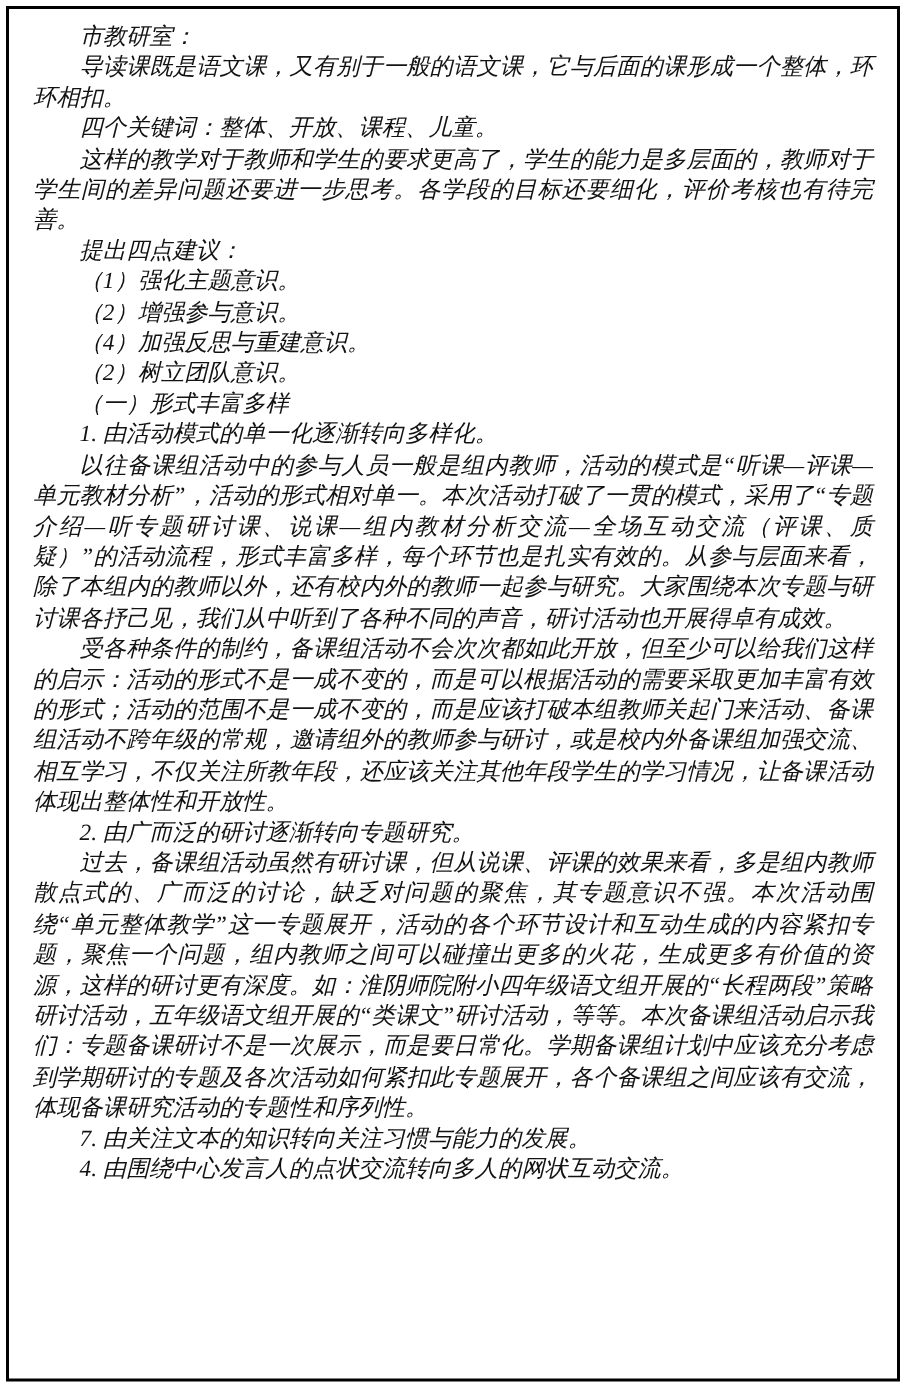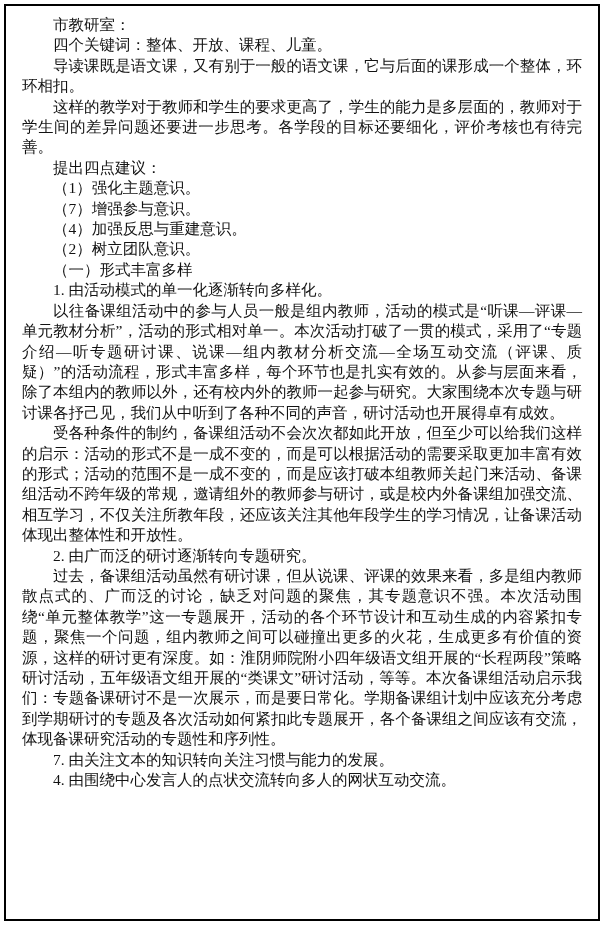--- a/index.html
+++ b/index.html
@@ -16,20 +16,21 @@
   .page {
     position: absolute;
     left: 4px;
     top: 4px;
     right: 4px;
     bottom: 4px;
     border: 2px solid #000000;
     background: #ffffff;
     box-sizing: border-box;
     overflow: hidden;
+    font-style: italic;
   }
   .content {
     padding: 9px 16px 8px 16px;
     color: #121212;
     font-size: 15.5px;
     line-height: 20.4px;
     text-align: justify;
     text-justify: inter-character;
   }
   .para {
@@ -38,26 +39,26 @@
     word-break: break-all;
     overflow-wrap: break-word;
   }
 </style>
 </head>
 <body>
 
 <div class="page">
   <div class="content">
       <p class="para">市教研室：</p>
+      <p class="para">导读课既是语文课，又有别于一般的语文课，它与后面的课形成一个整体，环环相扣。</p>
       <p class="para">四个关键词：整体、开放、课程、儿童。</p>
-      <p class="para">导读课既是语文课，又有别于一般的语文课，它与后面的课形成一个整体，环环相扣。</p>
       <p class="para">这样的教学对于教师和学生的要求更高了，学生的能力是多层面的，教师对于学生间的差异问题还要进一步思考。各学段的目标还要细化，评价考核也有待完善。</p>
       <p class="para">提出四点建议：</p>
       <p class="para">（1）强化主题意识。</p>
-      <p class="para">（7）增强参与意识。</p>
+      <p class="para">（2）增强参与意识。</p>
       <p class="para">（4）加强反思与重建意识。</p>
       <p class="para">（2）树立团队意识。</p>
       <p class="para">（一）形式丰富多样</p>
       <p class="para">1. 由活动模式的单一化逐渐转向多样化。</p>
       <p class="para">以往备课组活动中的参与人员一般是组内教师，活动的模式是“听课—评课—单元教材分析”，活动的形式相对单一。本次活动打破了一贯的模式，采用了“专题介绍—听专题研讨课、说课—组内教材分析交流—全场互动交流（评课、质疑）”的活动流程，形式丰富多样，每个环节也是扎实有效的。从参与层面来看，除了本组内的教师以外，还有校内外的教师一起参与研究。大家围绕本次专题与研讨课各抒己见，我们从中听到了各种不同的声音，研讨活动也开展得卓有成效。</p>
       <p class="para">受各种条件的制约，备课组活动不会次次都如此开放，但至少可以给我们这样的启示：活动的形式不是一成不变的，而是可以根据活动的需要采取更加丰富有效的形式；活动的范围不是一成不变的，而是应该打破本组教师关起门来活动、备课组活动不跨年级的常规，邀请组外的教师参与研讨，或是校内外备课组加强交流、相互学习，不仅关注所教年段，还应该关注其他年段学生的学习情况，让备课活动体现出整体性和开放性。</p>
       <p class="para">2. 由广而泛的研讨逐渐转向专题研究。</p>
       <p class="para">过去，备课组活动虽然有研讨课，但从说课、评课的效果来看，多是组内教师散点式的、广而泛的讨论，缺乏对问题的聚焦，其专题意识不强。本次活动围绕“单元整体教学”这一专题展开，活动的各个环节设计和互动生成的内容紧扣专题，聚焦一个问题，组内教师之间可以碰撞出更多的火花，生成更多有价值的资源，这样的研讨更有深度。如：淮阴师院附小四年级语文组开展的“长程两段”策略研讨活动，五年级语文组开展的“类课文”研讨活动，等等。本次备课组活动启示我们：专题备课研讨不是一次展示，而是要日常化。学期备课组计划中应该充分考虑到学期研讨的专题及各次活动如何紧扣此专题展开，各个备课组之间应该有交流，体现备课研究活动的专题性和序列性。</p>
       <p class="para">7. 由关注文本的知识转向关注习惯与能力的发展。</p>
       <p class="para">4. 由围绕中心发言人的点状交流转向多人的网状互动交流。</p>

